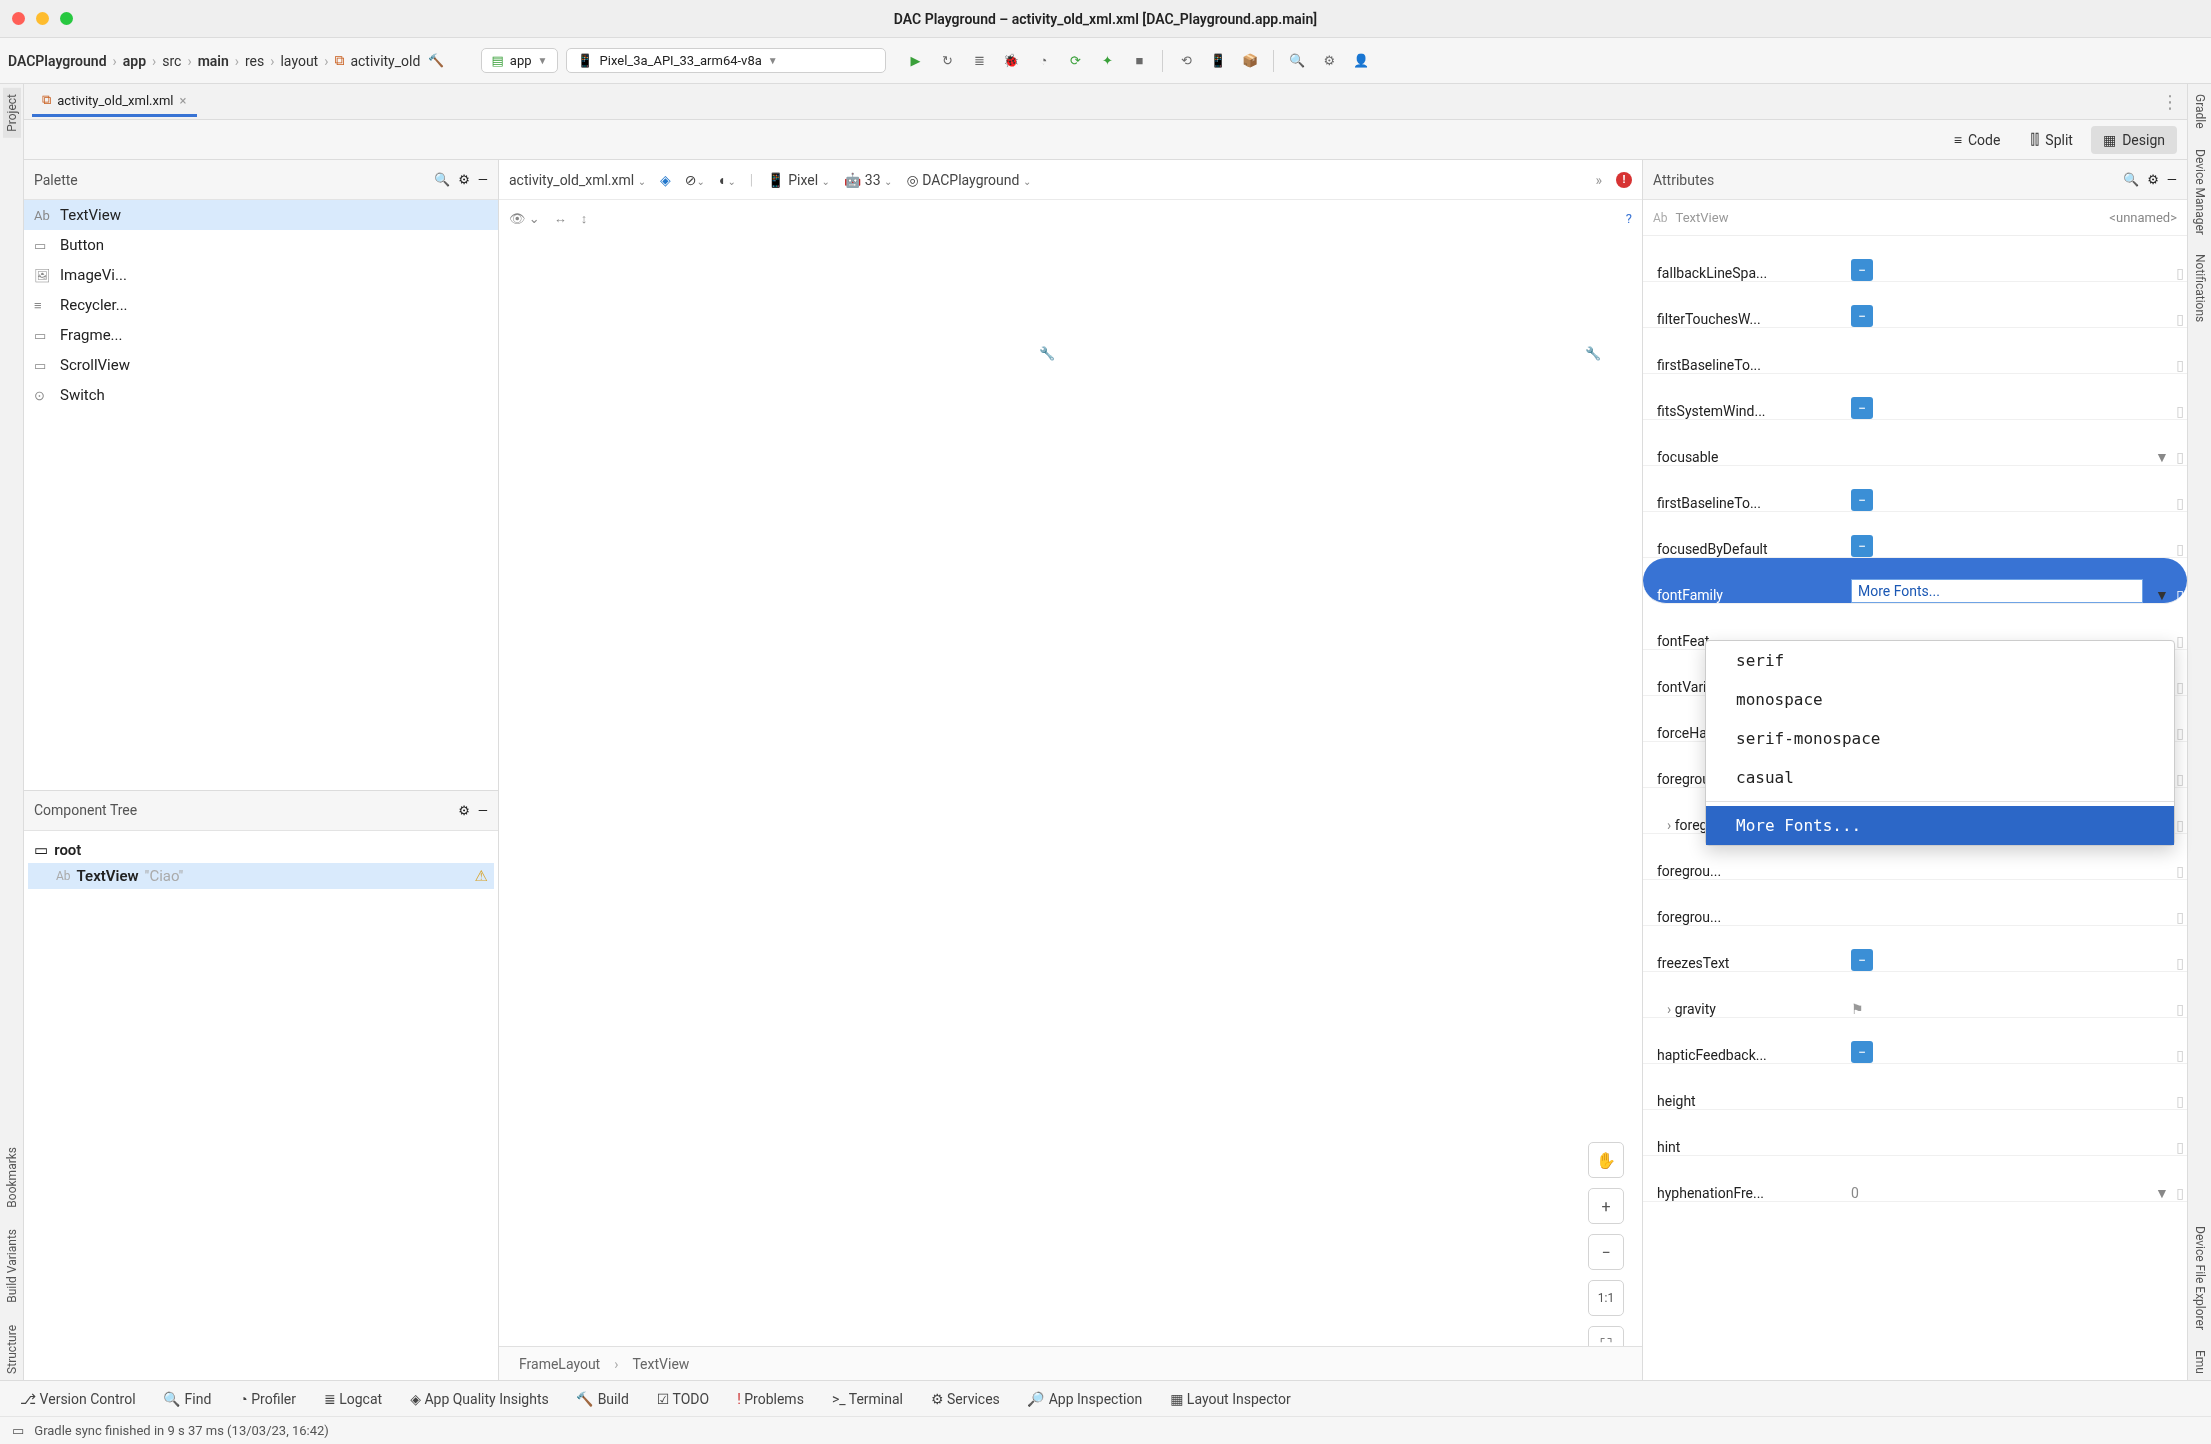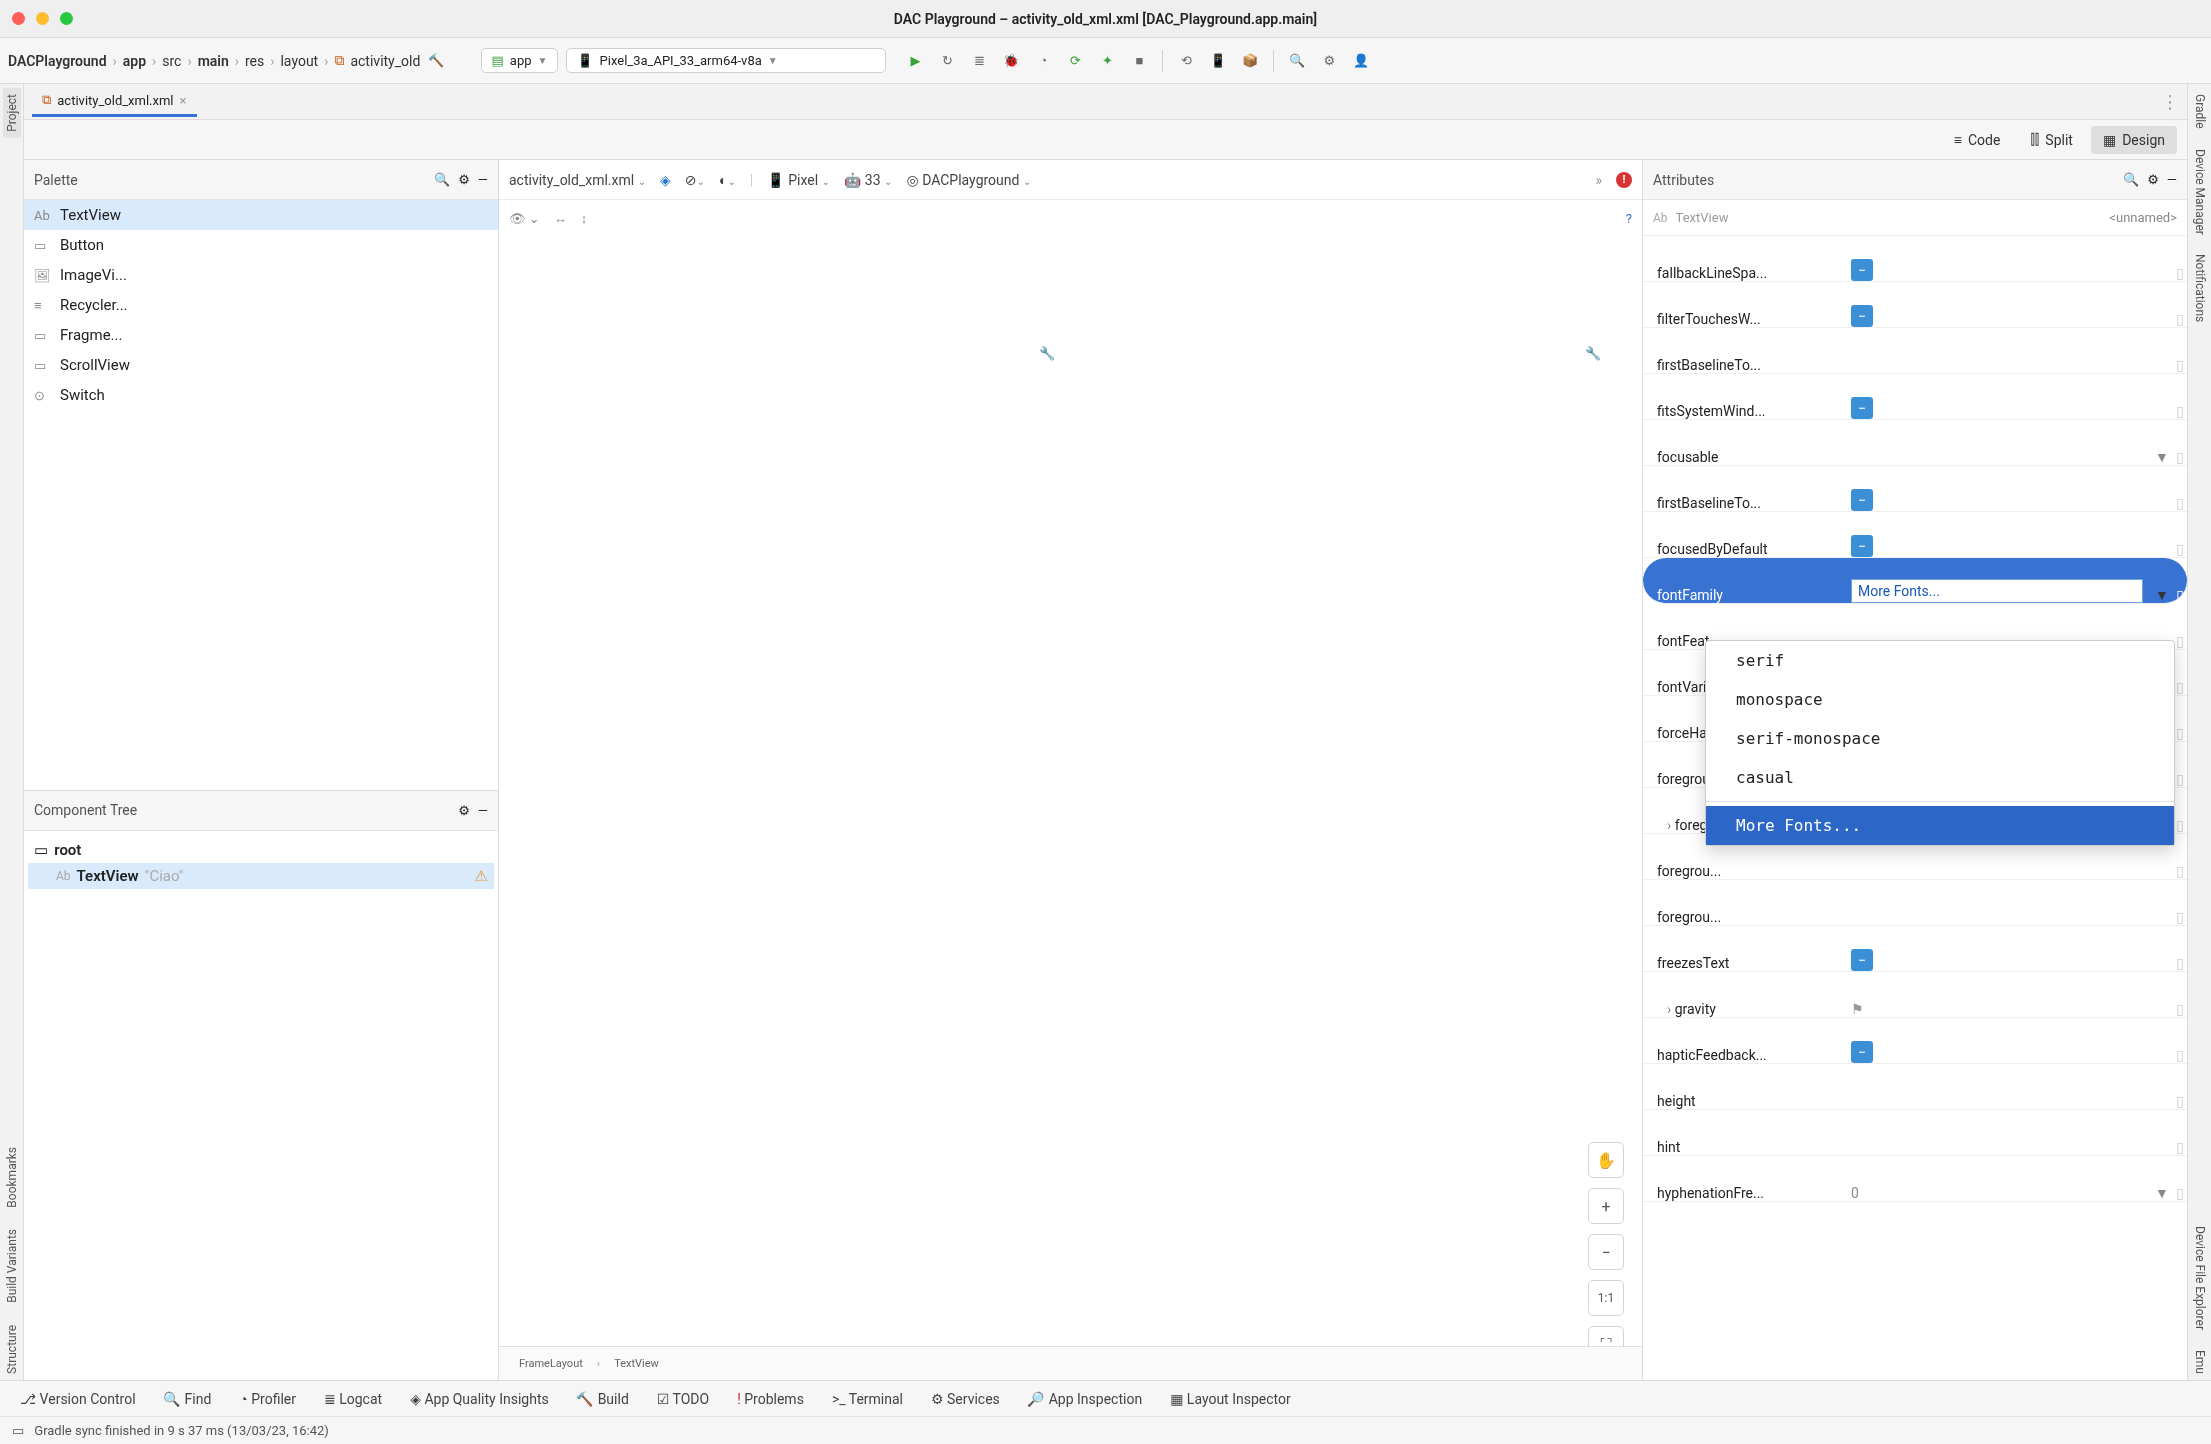--- a/index.html
+++ b/index.html
@@ -78,21 +78,21 @@
 .ctrow .warn { margin-left: auto; color: #d7a32b; }
 
 
 .canvas { flex: 1; display: flex; flex-direction: column; min-width: 0; background: #fff; }
 .canvas-toolbar { height: 40px; border-bottom: 1px solid #eaeaea; display: flex; align-items: center; padding: 0 10px; gap: 14px; font-size: 14px; color: #444; }
 .canvas-toolbar .sep { color: #ccc; }
 .canvas-body { flex: 1; position: relative; }
 .canvas-subtools { height: 36px; display: flex; align-items: center; gap: 14px; padding: 0 10px; color: #888; }
 .zoom-col { position: absolute; right: 18px; bottom: 18px; display: flex; flex-direction: column; gap: 10px; }
 .zbtn { width: 36px; height: 36px; border: 1px solid #d4d4d4; border-radius: 5px; background: #fff; display: flex; align-items: center; justify-content: center; font-size: 16px; color: #555; }
-.canvas-crumb { height: 34px; border-top: 1px solid #e0e0e0; display: flex; align-items: center; padding: 0 20px; gap: 14px; color: #666; font-size: 11px; background: #fafafa; position: absolute; bottom: 0; left: 0; right: 0; }
+.canvas-crumb { height: 34px; border-top: 1px solid #e0e0e0; display: flex; align-items: center; padding: 0 20px; gap: 14px; color: #666; font-size: 14px; background: #fafafa; position: absolute; bottom: 0; left: 0; right: 0; }
 
 
 .attrcol { width: 545px; border-left: 1px solid #dcdcdc; display: flex; flex-direction: column; background: #fff; }
 .attrhdr { height: 36px; display: flex; align-items: center; padding: 0 10px; gap: 8px; color: #888; border-bottom: 1px solid #eee; }
 .attrhdr .attype { color: #999; }
 .attrhdr .aname { margin-left: auto; }
 .attrlist { flex: 1; overflow: auto; }
 .attrrow { display: flex; align-items: flex-end; height: 46px; border-bottom: 1px solid #f0f0f0; font-size: 14px; }
 .attrrow .aname { width: 200px; padding-left: 14px; overflow: hidden; text-overflow: ellipsis; white-space: nowrap; }
 .attrrow .aval { flex: 1; padding: 0 8px; display: flex; align-items: center; gap: 6px; }

